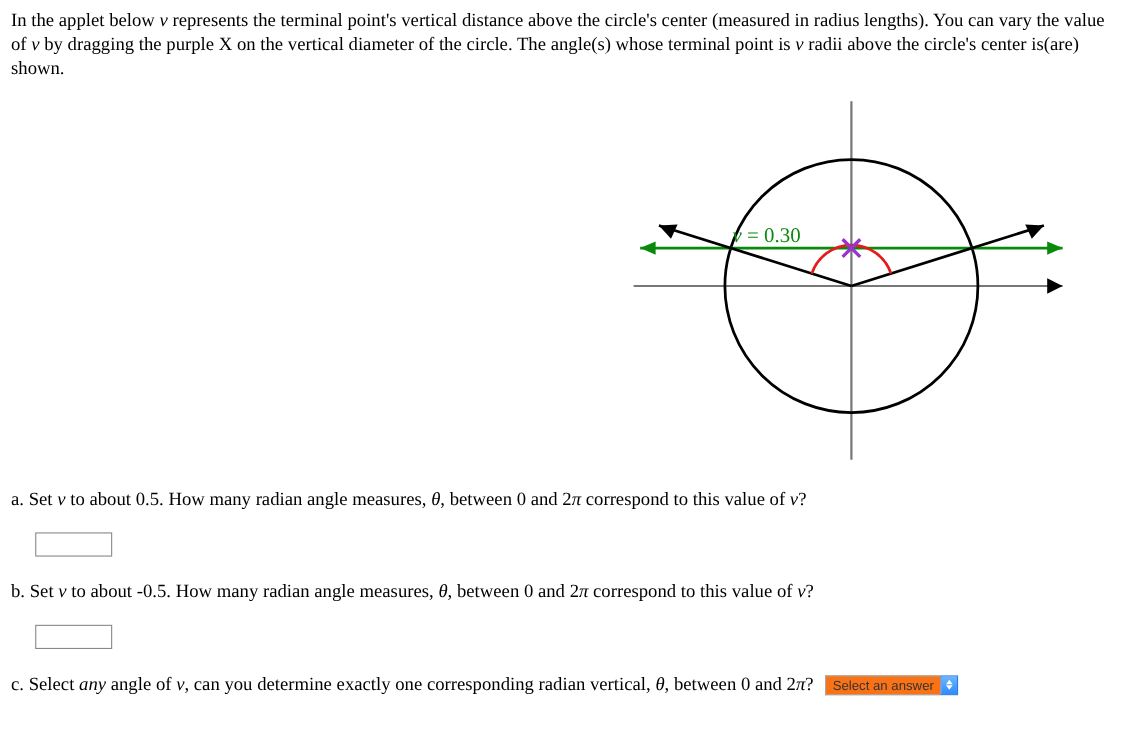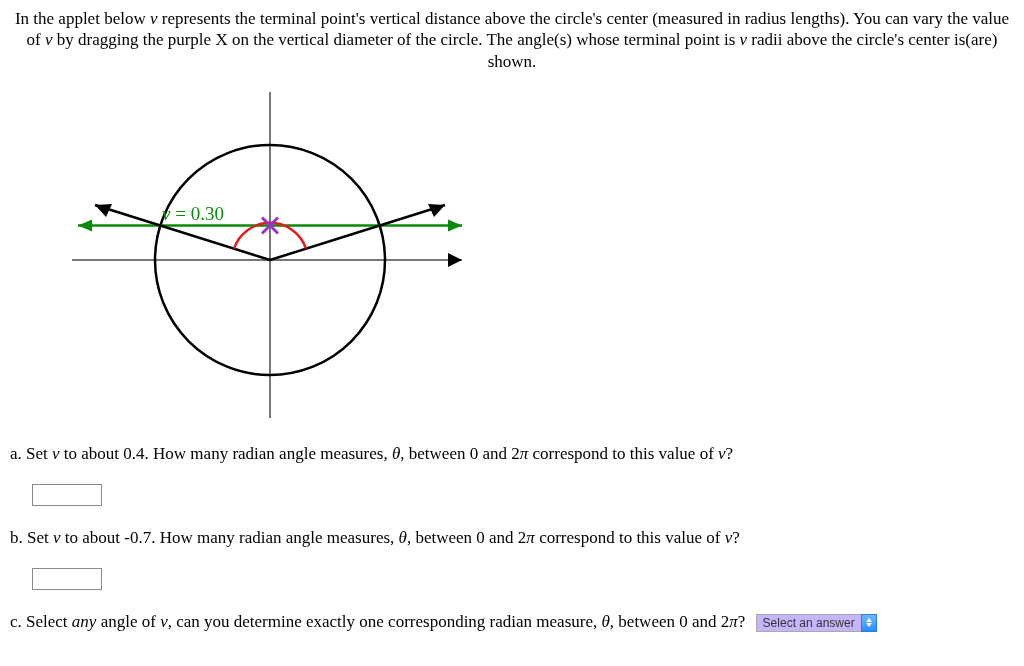--- a/index.html
+++ b/index.html
@@ -8,27 +8,26 @@
     color: #000;
     margin: 0;
     padding: 8px 10px;
     width: 1024px;
     box-sizing: border-box;
     background: #fff;
   }
   .intro {
     line-height: 1.25;
     margin-bottom: 2px;
-    text-align: center;
   }
   .italic { font-style: italic; }
   .applet-wrap {
     width: 100%;
     display: flex;
-    justify-content: flex-start;
+    justify-content: flex-end;
     margin: 8px 0 24px 0;
   }
   svg.applet {
     display: block;
   }
   .question {
     margin-top: 22px;
     margin-bottom: 10px;
   }
   .answer-box {
@@ -45,21 +44,21 @@
     display: inline-flex;
     align-items: stretch;
     vertical-align: middle;
     margin-left: 6px;
     font-family: Arial, Helvetica, sans-serif;
     font-size: 12px;
     height: 18px;
   }
   .select-label {
     border: 1px solid #a8a8a8;
-    background: #c4b5fd;
+    background: #f97316;
     color: #333;
     padding: 1px 6px 1px 6px;
     border-right: none;
     display: flex;
     align-items: center;
   }
   .select-btn {
     width: 16px;
     background: linear-gradient(#6cb7ff, #2d8cff);
     border: 1px solid #2d7de0;
@@ -109,31 +108,31 @@
     <g>
       <line x1="252" y1="137.5" x2="268" y2="153.5" stroke="#9933cc" stroke-width="3"></line>
       <line x1="252" y1="153.5" x2="268" y2="137.5" stroke="#9933cc" stroke-width="3"></line>
     </g>
 
     <text x="152" y="140" fill="#0a8a0a" font-family="Times New Roman, serif" font-style="italic" font-size="19"><tspan>v</tspan><tspan font-style="normal"> = 0.30</tspan></text>
   </svg>
 </div>
 
 <div class="question">
-  <span>a. Set </span><span class="italic">v</span><span> to about 0.4. How many radian angle measures, </span><span class="italic">θ</span><span>, between 0 and 2</span><span class="italic">π</span><span> correspond to this value of </span><span class="italic">v</span><span>?</span>
+  <span>a. Set </span><span class="italic">v</span><span> to about 0.5. How many radian angle measures, </span><span class="italic">θ</span><span>, between 0 and 2</span><span class="italic">π</span><span> correspond to this value of </span><span class="italic">v</span><span>?</span>
 </div>
 <div><input type="text" class="answer-box" style=""></div>
 
 <div class="question">
-  <span>b. Set </span><span class="italic">v</span><span> to about -0.7. How many radian angle measures, </span><span class="italic">θ</span><span>, between 0 and 2</span><span class="italic">π</span><span> correspond to this value of </span><span class="italic">v</span><span>?</span>
+  <span>b. Set </span><span class="italic">v</span><span> to about -0.5. How many radian angle measures, </span><span class="italic">θ</span><span>, between 0 and 2</span><span class="italic">π</span><span> correspond to this value of </span><span class="italic">v</span><span>?</span>
 </div>
 <div><input type="text" class="answer-box" style=""></div>
 
 <div class="question">
-  <span>c. Select </span><span class="italic">any</span><span> angle of </span><span class="italic">v</span><span>, can you determine exactly one corresponding radian measure, </span><span class="italic">θ</span><span>, between 0 and 2</span><span class="italic">π</span><span>?</span>
+  <span>c. Select </span><span class="italic">any</span><span> angle of </span><span class="italic">v</span><span>, can you determine exactly one corresponding radian vertical, </span><span class="italic">θ</span><span>, between 0 and 2</span><span class="italic">π</span><span>?</span>
   <span class="select-wrap">
     <span class="select-label">Select an answer</span>
     <span class="select-btn">
       <span class="arrow up"></span>
       <span class="arrow down"></span>
     </span>
   </span>
 </div>
 
 </body></html>

